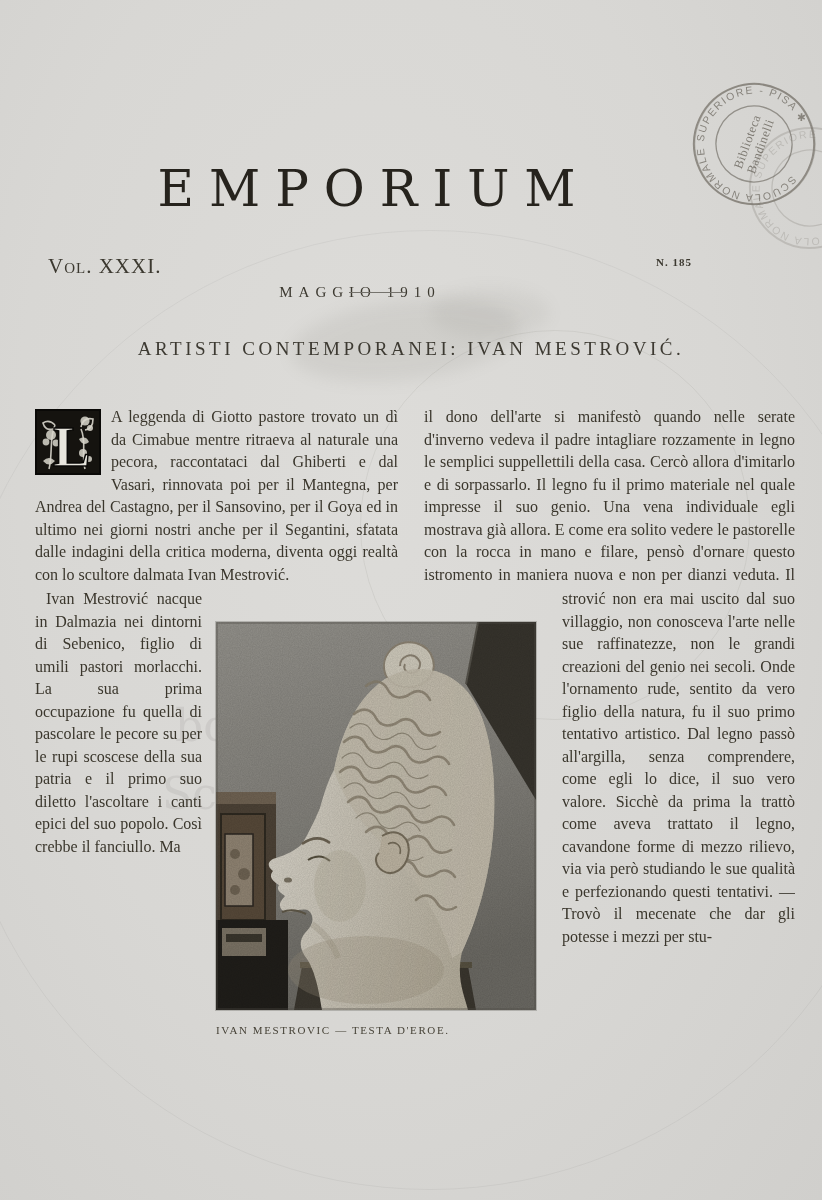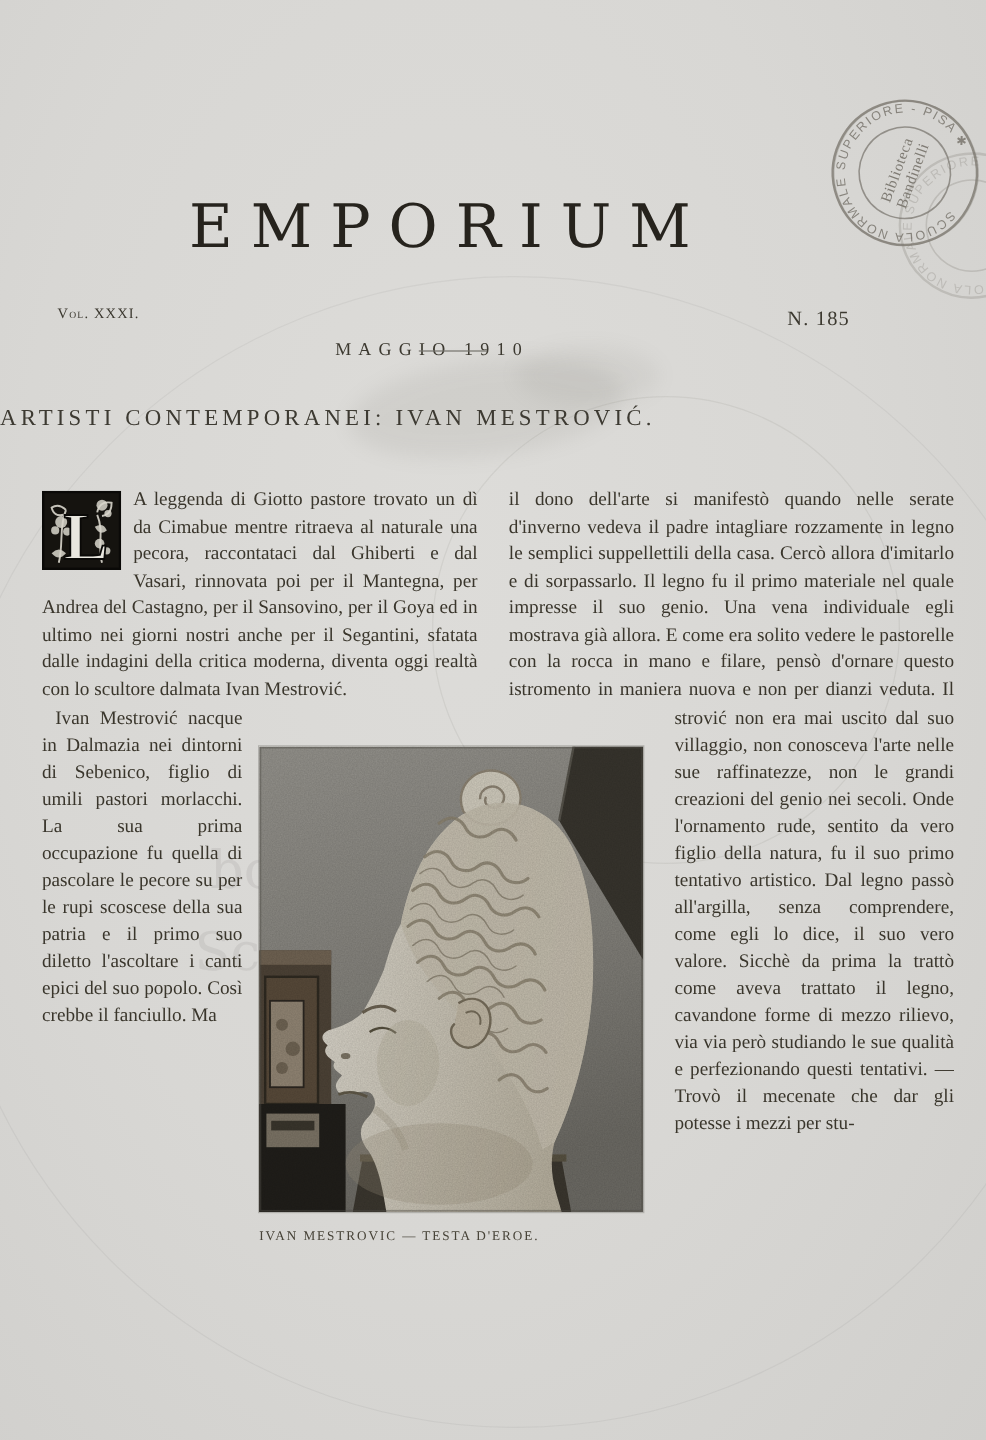--- a/index.html
+++ b/index.html
@@ -25,28 +25,28 @@
   
   .stamp{position:absolute;pointer-events:none;}
   .stamp-main{left:666px;top:56px;transform:rotate(-20deg);opacity:.92;}
   .stamp-ghost{left:722px;top:100px;transform:rotate(-12deg);opacity:.26;}
   .stamp text{fill:#78746c;}
 
   
   .masthead-title{position:absolute;left:0;top:160px;width:748px;
       text-align:center;font-family:"DejaVu Serif",serif;font-size:50px;font-weight:normal;
       letter-spacing:.30em;color:#26231d;margin:0;}
-  .volume{position:absolute;left:48px;top:254px;font-size:12px;font-variant:small-caps;letter-spacing:1px;color:#3c3930;}
+  .volume{position:absolute;left:48px;top:254px;font-size:21px;font-variant:small-caps;letter-spacing:1px;color:#3c3930;}
   .issue-date{position:absolute;left:0;right:0;top:256px;padding-right:102px;text-align:center;
       font-size:15px;letter-spacing:6px;color:#3c3930;margin-top:28px;}
-  .issue-number{position:absolute;left:656px;top:256px;font-size:17px;letter-spacing:1px;color:#3c3930;}
+  .issue-number{position:absolute;left:656px;top:256px;font-size:11px;letter-spacing:1px;color:#3c3930;font-weight:bold;}
   .date-rule{position:absolute;left:349px;top:292px;width:57px;height:1px;background:#75736d;}
 
   
-  .article-heading{position:absolute;left:0;top:338px;width:822px;
+  .article-heading{position:absolute;left:0;top:338px;width:822px;text-align:center;
       font-size:19px;letter-spacing:3.5px;color:#3d3a32;font-weight:normal;margin:0;}
 
   .col{position:absolute;font-size:16px;line-height:22.5px;text-align:justify;color:#3a362c;}
   .col p{margin:0;}
   .indent{text-indent:11px;}
   .left-full{left:35px;top:406px;width:363px;height:182px;overflow:hidden;}
   .left-narrow{left:35px;top:588px;width:167px;height:472px;overflow:hidden;}
   .right-full{left:424px;top:406px;width:371px;height:182px;overflow:hidden;}
   .right-narrow{left:562px;top:588px;width:233px;height:470px;overflow:hidden;}
 

